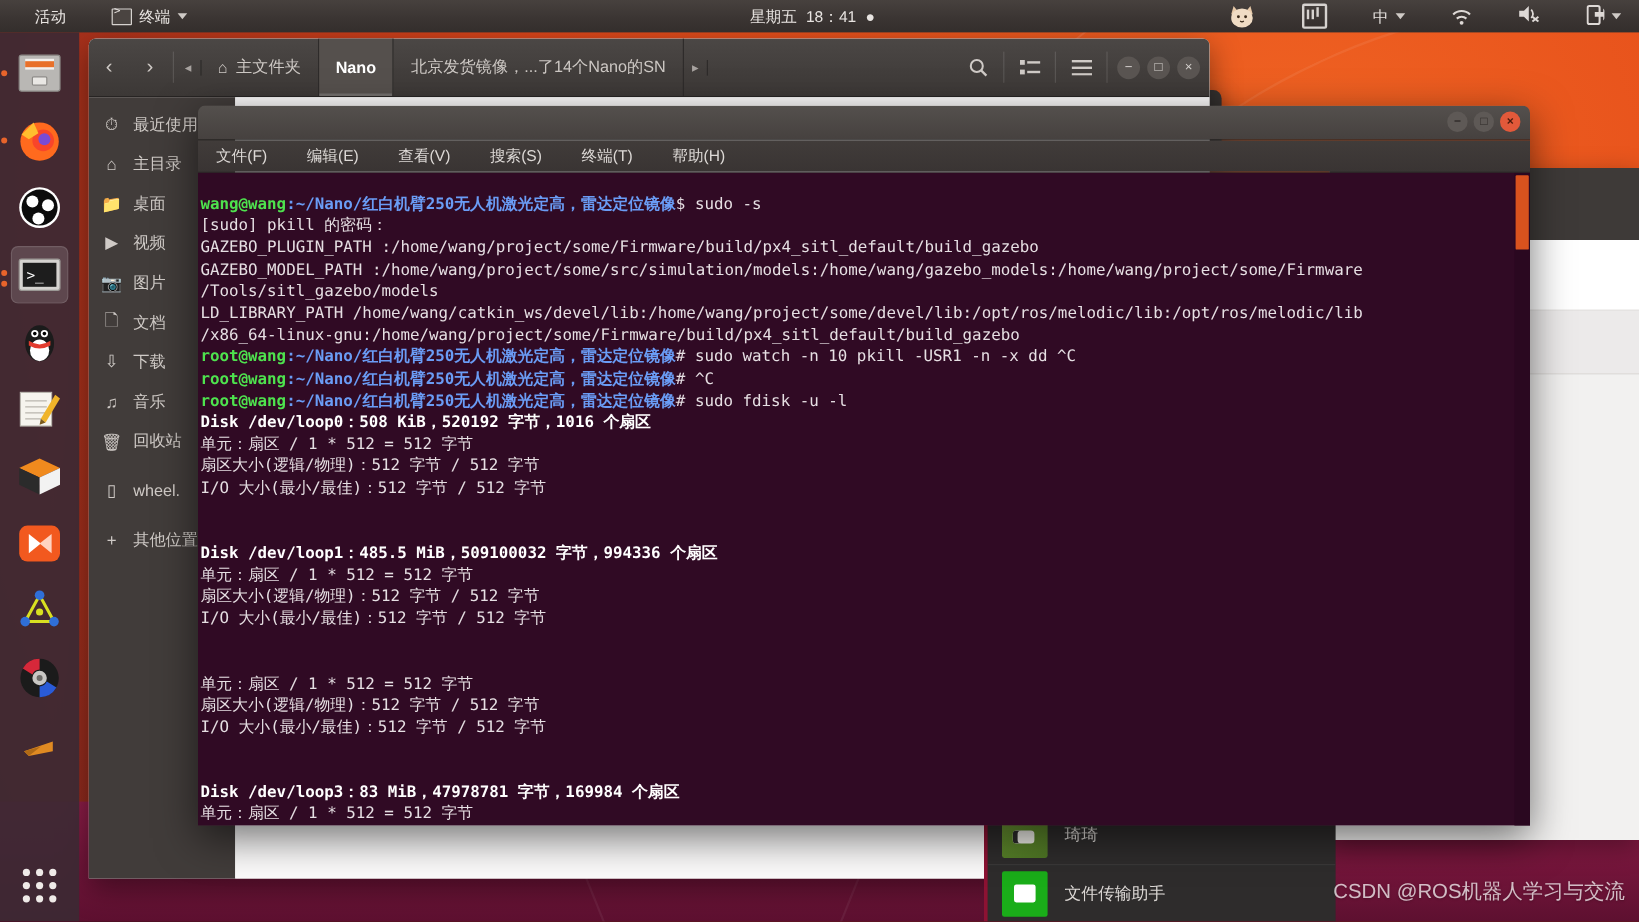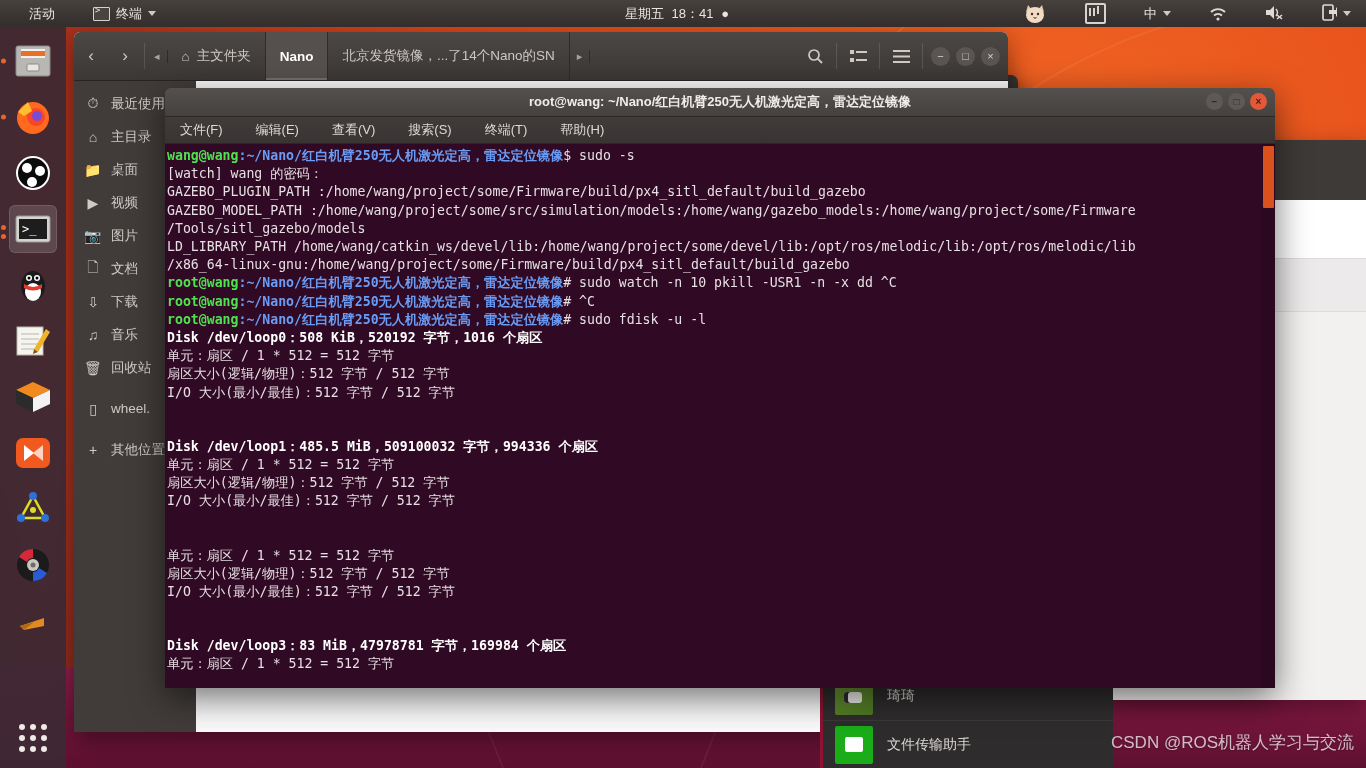--- a/index.html
+++ b/index.html
@@ -127,21 +127,21 @@
   #terminal .titlebar .tb.x{background:#e2593a;color:#4a1a0c;}
   #terminal .menubar{
     height:26px;background:linear-gradient(180deg,#413c3a 0%,#393433 100%);
     display:flex;align-items:center;gap:19px;padding-left:8px;color:#ddd9d6;font-size:13px;
     border-bottom:1px solid #2a2726;
   }
   #terminal .menubar span{padding:2px 7px;border-radius:3px;}
   #terminal .screen{
     height:546px;background:#300a24;position:relative;overflow:hidden;
     font-family:"DejaVu Sans Mono","Liberation Mono",monospace;font-size:13.2px;line-height:18.2px;
-    color:#e6dfe3;padding:3px 0 0 0;box-sizing:border-box;
+    color:#e6dfe3;padding:18px 0 0 0;box-sizing:border-box;
   }
   #terminal .screen .line{white-space:pre;padding-left:2px;}
   .g{color:#4ee24e;font-weight:bold;}
   .b{color:#6a9cf5;font-weight:bold;}
   .w{color:#ffffff;font-weight:bold;}
   .n{color:#e6dfe3;}
   #term-scroll{position:absolute;right:0;top:0;width:13px;height:100%;background:#2a0820;}
   #term-scroll .thumb{position:absolute;right:1px;top:2px;width:11px;height:62px;background:#d9521e;border-radius:1px;}
   .blank{height:18px;}
 
@@ -281,39 +281,38 @@
     <span>琦琦</span>
   </div>
   <div class="wrow">
     <div class="av green"></div>
     <span>文件传输助手</span>
   </div>
 </div>
 
 <div id="terminal">
   <div class="titlebar">
-    <span>root@wang: ~/Nano/红白机臂250无人机激光定高，雷达定位镜像</span>
     <div class="tctrl">
       <div class="tb">−</div>
       <div class="tb">□</div>
       <div class="tb x">×</div>
     </div>
   </div>
   <div class="menubar">
     <span>文件(F)</span>
     <span>编辑(E)</span>
     <span>查看(V)</span>
     <span>搜索(S)</span>
     <span>终端(T)</span>
     <span>帮助(H)</span>
   </div>
   <div class="screen">
     <div id="term-lines">
         <div class="line"><span class="g">wang@wang</span><span class="b">:~/Nano/</span><span class="b">红白机臂250无人机激光定高，雷达定位镜像</span><span class="n">$ sudo -s</span></div>
-        <div class="line n">[watch] wang 的密码：</div>
+        <div class="line n">[sudo] pkill 的密码：</div>
         <div class="line n">GAZEBO_PLUGIN_PATH :/home/wang/project/some/Firmware/build/px4_sitl_default/build_gazebo</div>
         <div class="line n">GAZEBO_MODEL_PATH :/home/wang/project/some/src/simulation/models:/home/wang/gazebo_models:/home/wang/project/some/Firmware</div>
         <div class="line n">/Tools/sitl_gazebo/models</div>
         <div class="line n">LD_LIBRARY_PATH /home/wang/catkin_ws/devel/lib:/home/wang/project/some/devel/lib:/opt/ros/melodic/lib:/opt/ros/melodic/lib</div>
         <div class="line n">/x86_64-linux-gnu:/home/wang/project/some/Firmware/build/px4_sitl_default/build_gazebo</div>
         <div class="line"><span class="g">root@wang</span><span class="b">:~/Nano/</span><span class="b">红白机臂250无人机激光定高，雷达定位镜像</span><span class="n"># sudo watch -n 10 pkill -USR1 -n -x dd ^C</span></div>
         <div class="line"><span class="g">root@wang</span><span class="b">:~/Nano/</span><span class="b">红白机臂250无人机激光定高，雷达定位镜像</span><span class="n"># ^C</span></div>
         <div class="line"><span class="g">root@wang</span><span class="b">:~/Nano/</span><span class="b">红白机臂250无人机激光定高，雷达定位镜像</span><span class="n"># sudo fdisk -u -l</span></div>
         <div class="line w">Disk /dev/loop0：508 KiB，520192 字节，1016 个扇区</div>
         <div class="line n">单元：扇区 / 1 * 512 = 512 字节</div>

